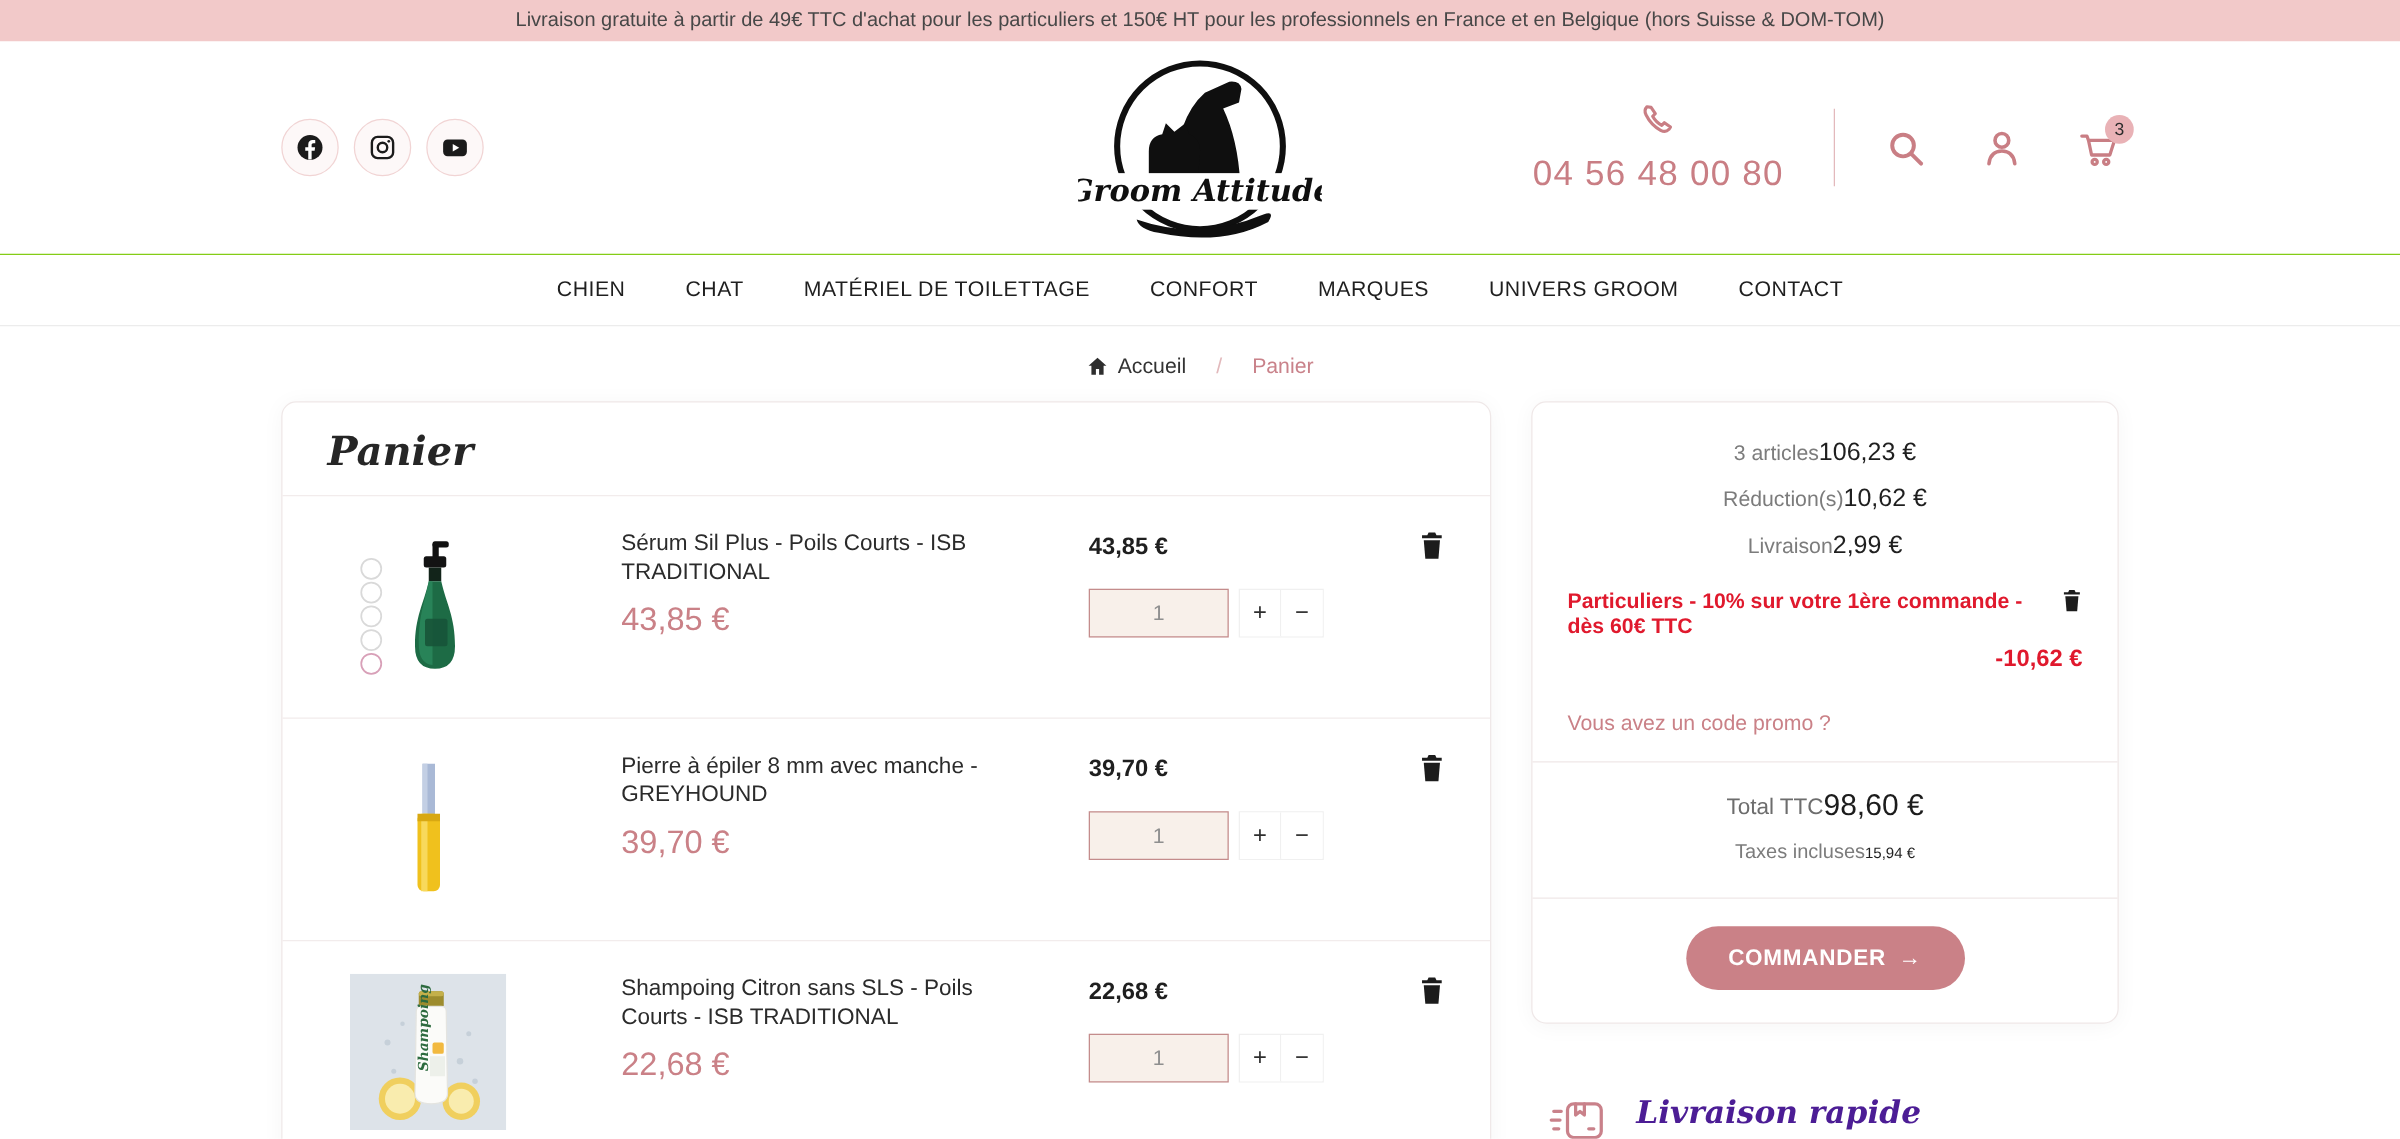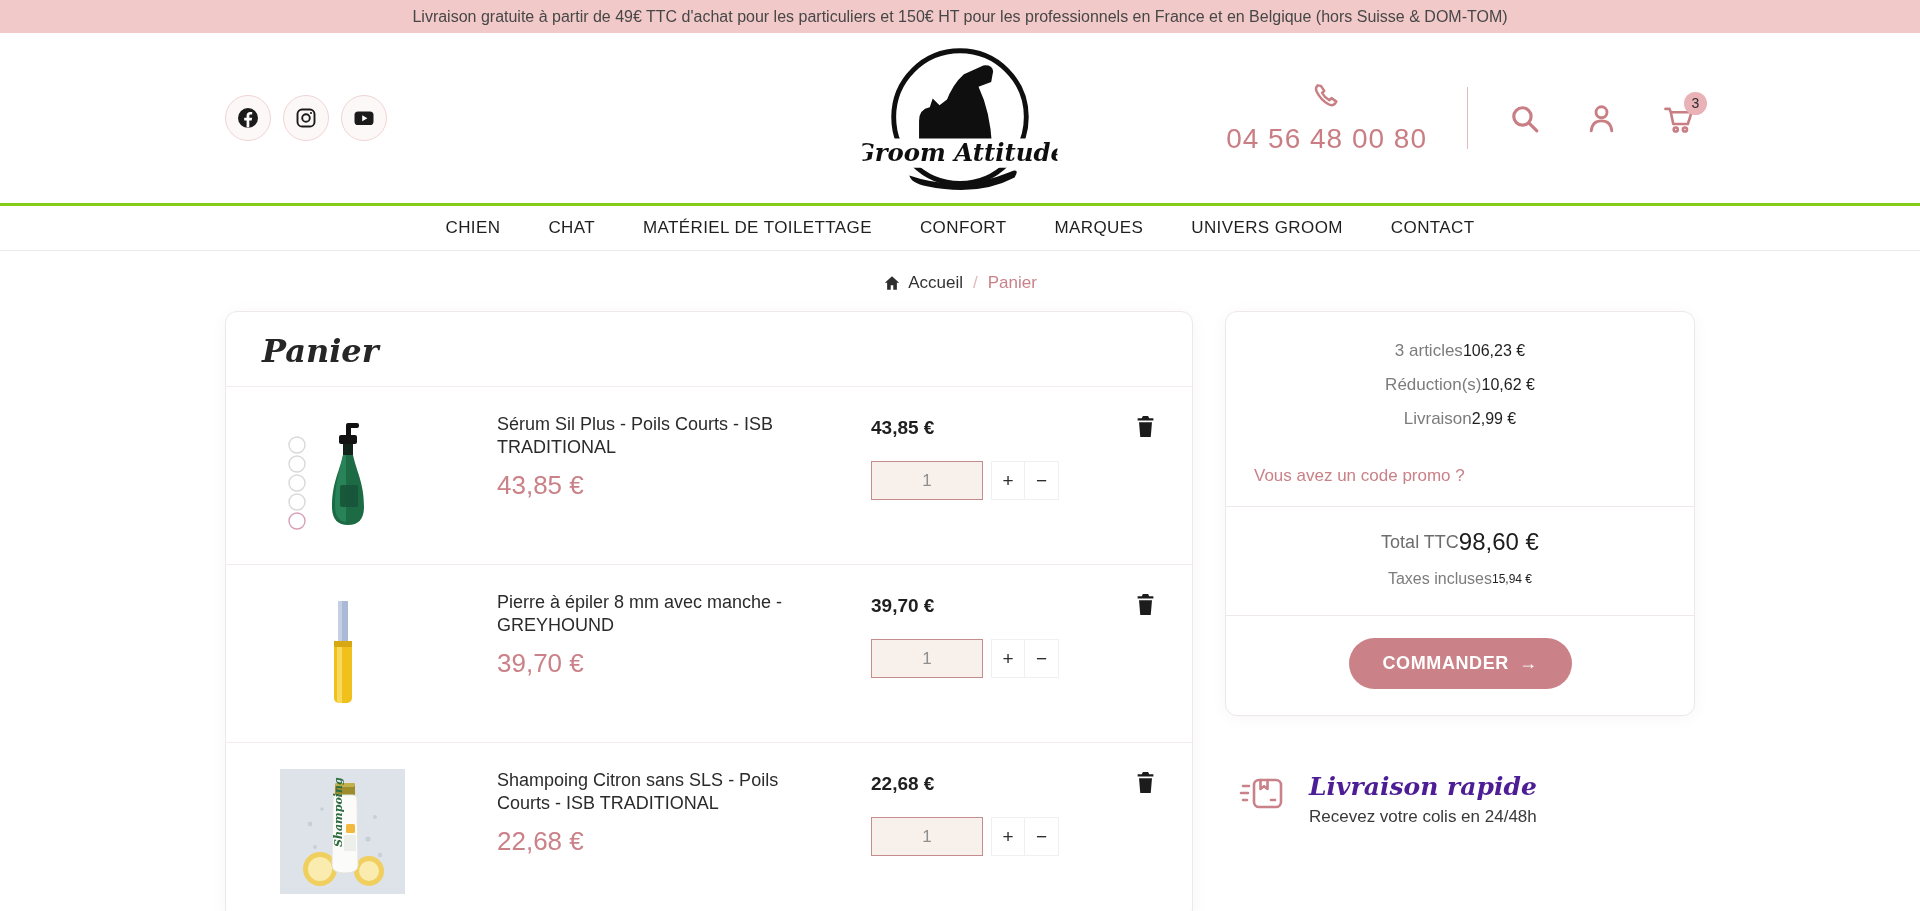--- a/index.html
+++ b/index.html
@@ -27,26 +27,26 @@
   .phone { display:flex; align-items:center; gap:12px; color:#c97e84; font-size:28px; letter-spacing:1px; cursor:pointer;flex-direction:column; }
   .phone svg { width:30px; height:30px; }
   .header-sep { width:1px; height:62px; background:#e3b9bc; }
   .hicons { display:flex; align-items:center; gap:44px; }
   .hicon { position:relative; cursor:pointer; }
   .hicon svg { width:33px; height:33px; display:block; }
   .cart-badge { position:absolute; top:-10px; right:-12px; width:23px; height:23px; border-radius:50%;
     background:#e9b2b6; color:#2b2b2b; font-size:14px; display:flex; align-items:center; justify-content:center; }
 
   
-  .nav { border-top:3px solid #84cc16; border-bottom:1px solid #ececec; height:48px;
+  .nav { border-top:1px solid #84cc16; border-bottom:1px solid #ececec; height:58px;
     display:flex; align-items:center; justify-content:center; gap:48px; }
   .nav-item { font-size:17px; letter-spacing:.4px; color:#1f1f1f; cursor:pointer; font-weight:500; }
 
   
-  .breadcrumb { display:flex; align-items:center; justify-content:center; gap:10px; margin-top:22px;
+  .breadcrumb { display:flex; align-items:center; justify-content:center; gap:24px; margin-top:22px;
     font-size:17px; }
   .breadcrumb svg { width:18px; height:18px; }
   .bc-home { display:flex; align-items:center; gap:7px; color:#333; cursor:pointer; }
   .bc-sep { color:#e2b9bc; }
   .bc-current { color:#c9828a; }
 
   
   .main { width:1470px; margin:18px auto 0; display:flex; gap:32px; align-items:flex-start; }
   .card { background:#fff; border:1px solid #efe8e8; border-radius:12px; box-shadow:0 2px 18px rgba(0,0,0,.04); }
 
@@ -73,21 +73,21 @@
     display:flex; align-items:center; justify-content:center; }
   .qty-btn:first-child { border-right:1px solid #f0f0f0; }
   .row-trash { width:40px; margin-left:10px; display:flex; justify-content:flex-end; padding-top:2px; cursor:pointer; }
   .row-trash svg { width:21px; height:23px; }
 
   
   .right-col { width:470px; }
   .summary { padding:22px 28px 26px; }
   .s-row { display:flex; justify-content:center; align-items:center; padding:7px 0; }
   .s-label { color:#7c7c7c; font-size:17px; }
-  .s-value { color:#1f1f1f; font-size:16px; }
+  .s-value { color:#1f1f1f; font-size:20px; }
   .s-promo { margin-top:16px; }
   .s-promo-line { display:flex; justify-content:flex-end; align-items:flex-start; gap:8px; }
   .s-promo-text { color:#e0192d; font-weight:700; font-size:17px; text-align:left; }
   .s-promo-trash { cursor:pointer; flex:0 0 auto; }
   .s-promo-trash svg { width:17px; height:19px; }
   .s-promo-value { text-align:right; color:#e0192d; font-weight:700; font-size:19px; margin-top:6px; }
   .s-code { margin-top:30px; color:#ca8187; font-size:17px; cursor:pointer; }
   .s-div { border-top:1px solid #efe8e8; margin:20px -28px 14px; }
   .s-total-label { color:#6d6d6d; font-size:18px; }
   .s-total-value { color:#1c1c1c; font-size:24px; }
@@ -339,20 +339,32 @@
       </div>
       <div class="s-row">
         <span class="s-label">Réduction(s)</span>
         <span class="s-value">10,62 €</span>
       </div>
       <div class="s-row">
         <span class="s-label">Livraison</span>
         <span class="s-value">2,99 €</span>
       </div>
 
+      <div class="s-promo">
+        <div class="s-promo-line">
+          <span class="s-promo-text">Particuliers - 10% sur votre 1ère commande - dès 60€ TTC</span>
+          <span class="s-promo-trash">
+            <svg viewBox="0 0 24 26" fill="#1c1c1c">
+              <path d="M9 1h6l1.2 2.6H21v2.6H3V3.6h4.8z"></path>
+                <path d="M4.6 8h14.8L18 25H6z"></path>
+            </svg>
+          </span>
+        </div>
+        <div class="s-promo-value">-10,62 €</div>
+      </div>
 
       <div class="s-code">Vous avez un code promo ?</div>
 
       <div class="s-div"></div>
 
       <div class="s-row">
         <span class="s-total-label">Total TTC</span>
         <span class="s-total-value">98,60 €</span>
       </div>
       <div class="s-row">

